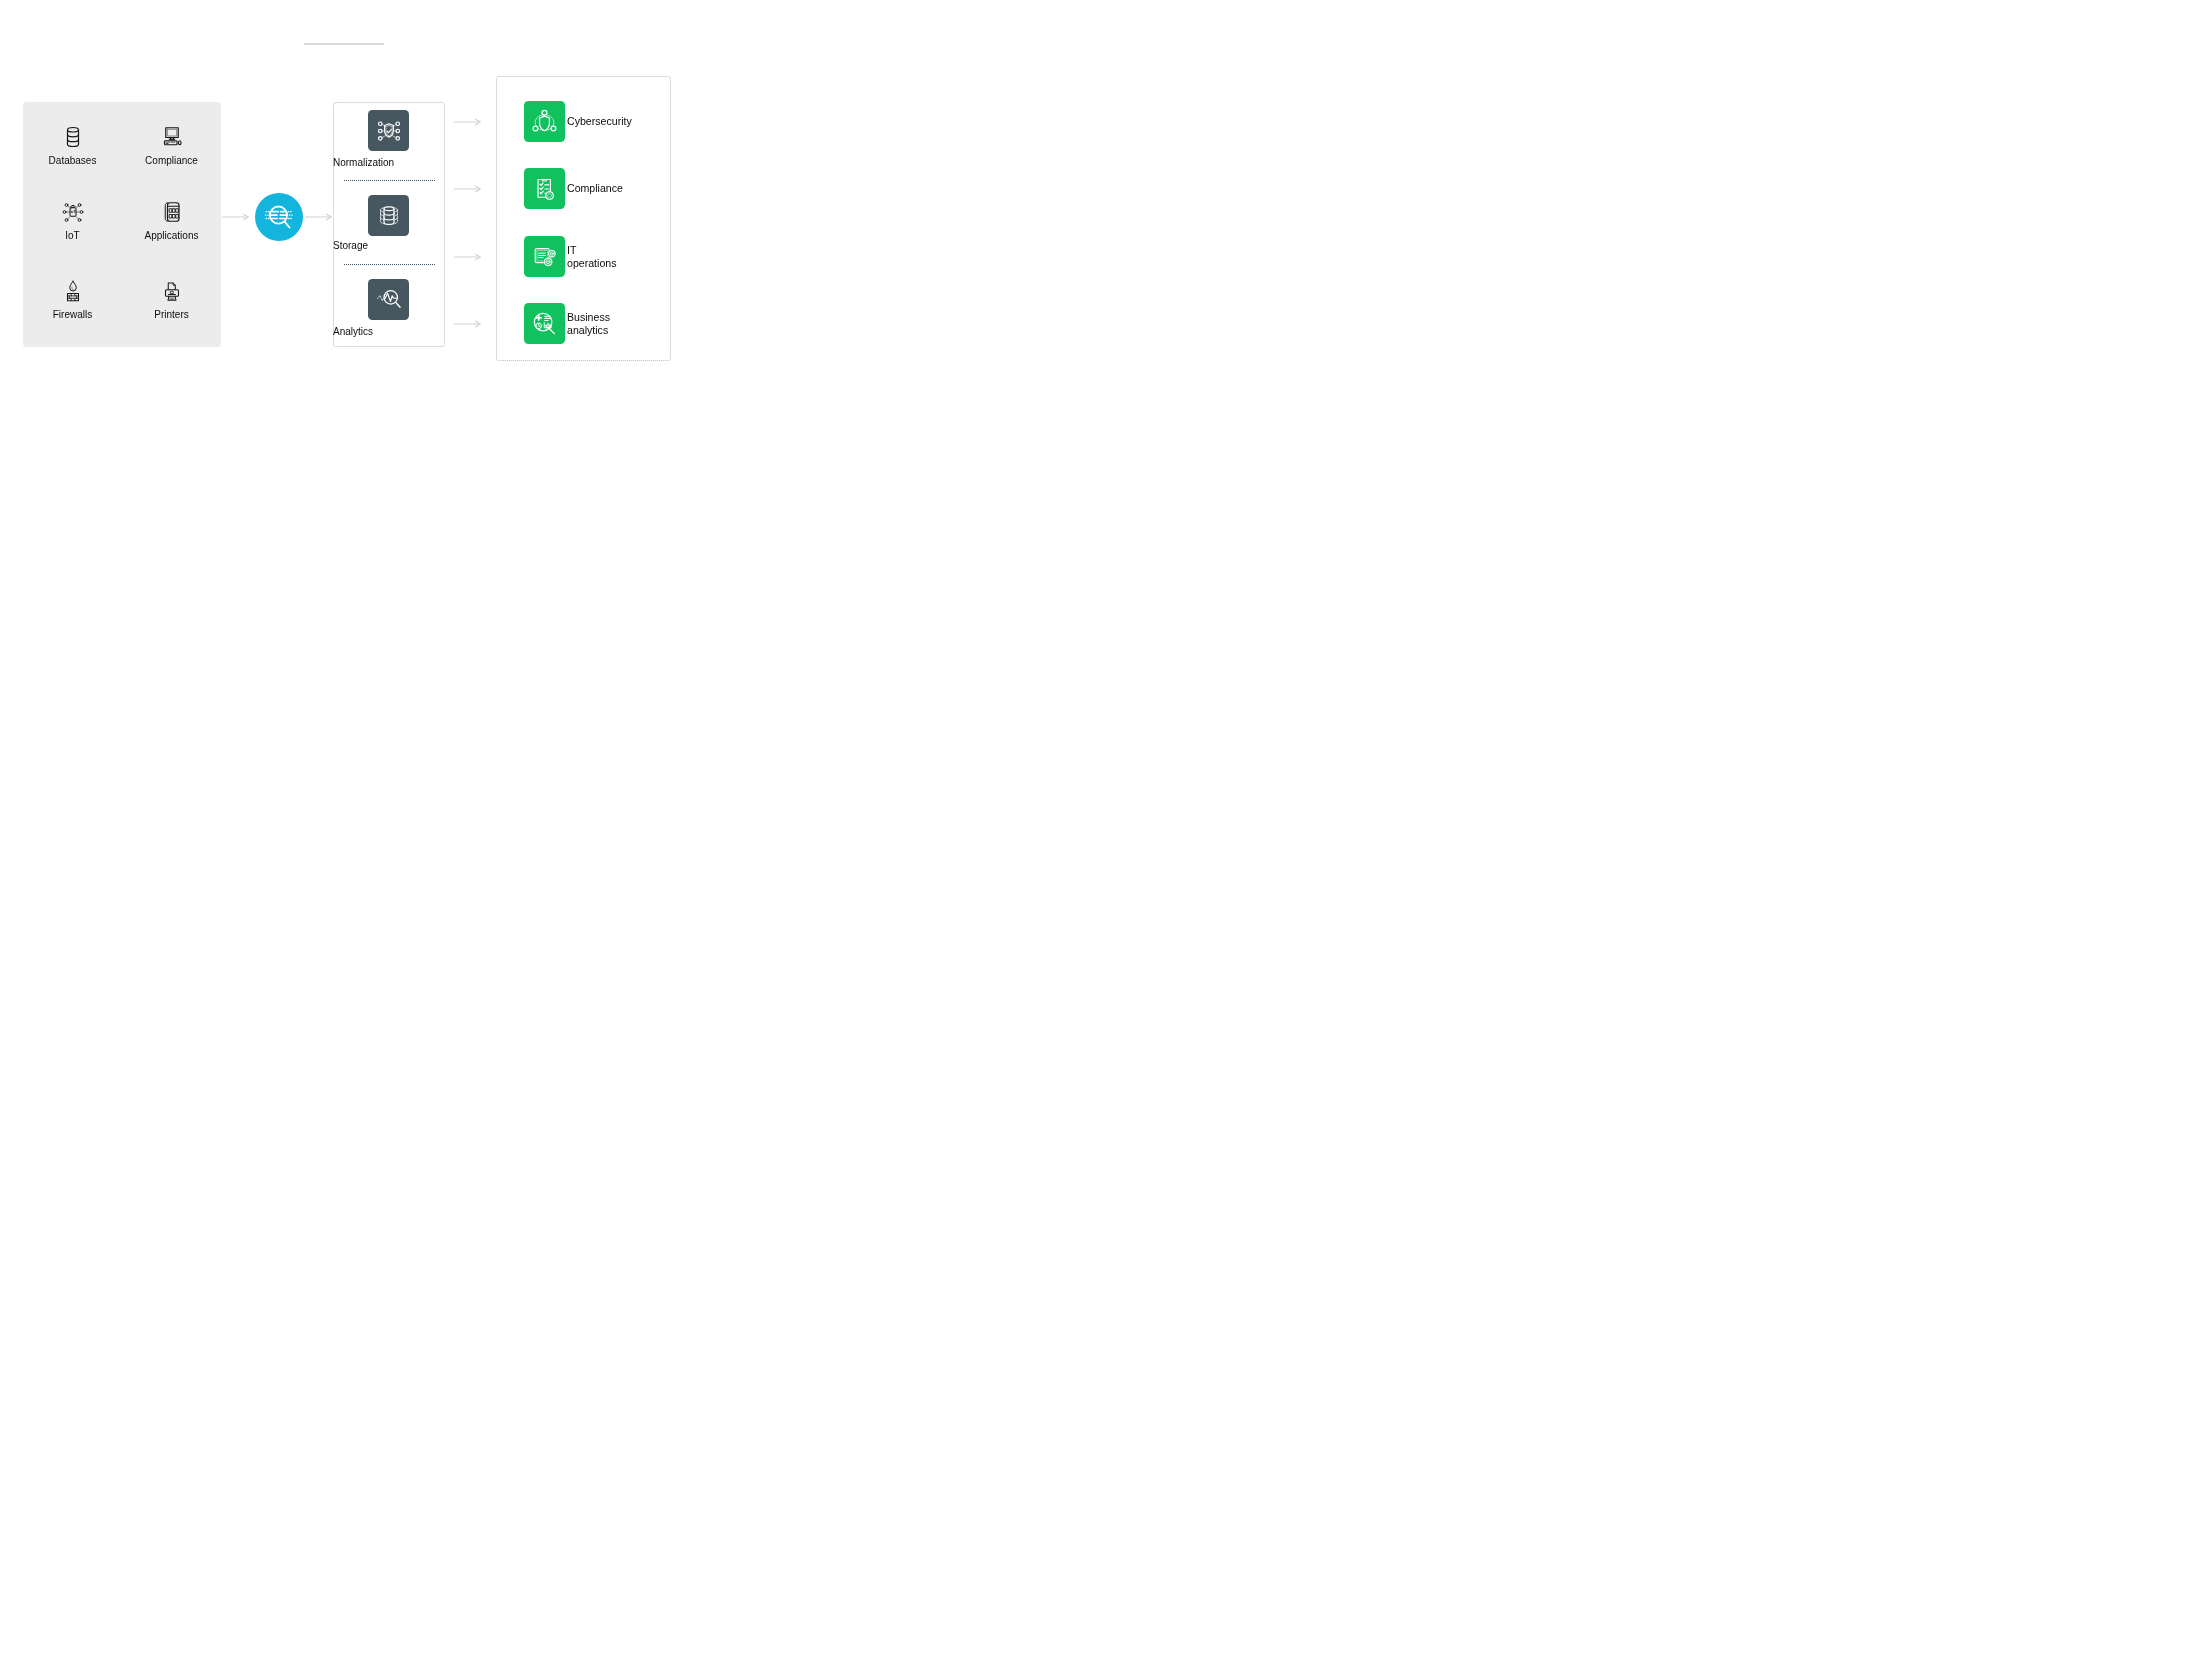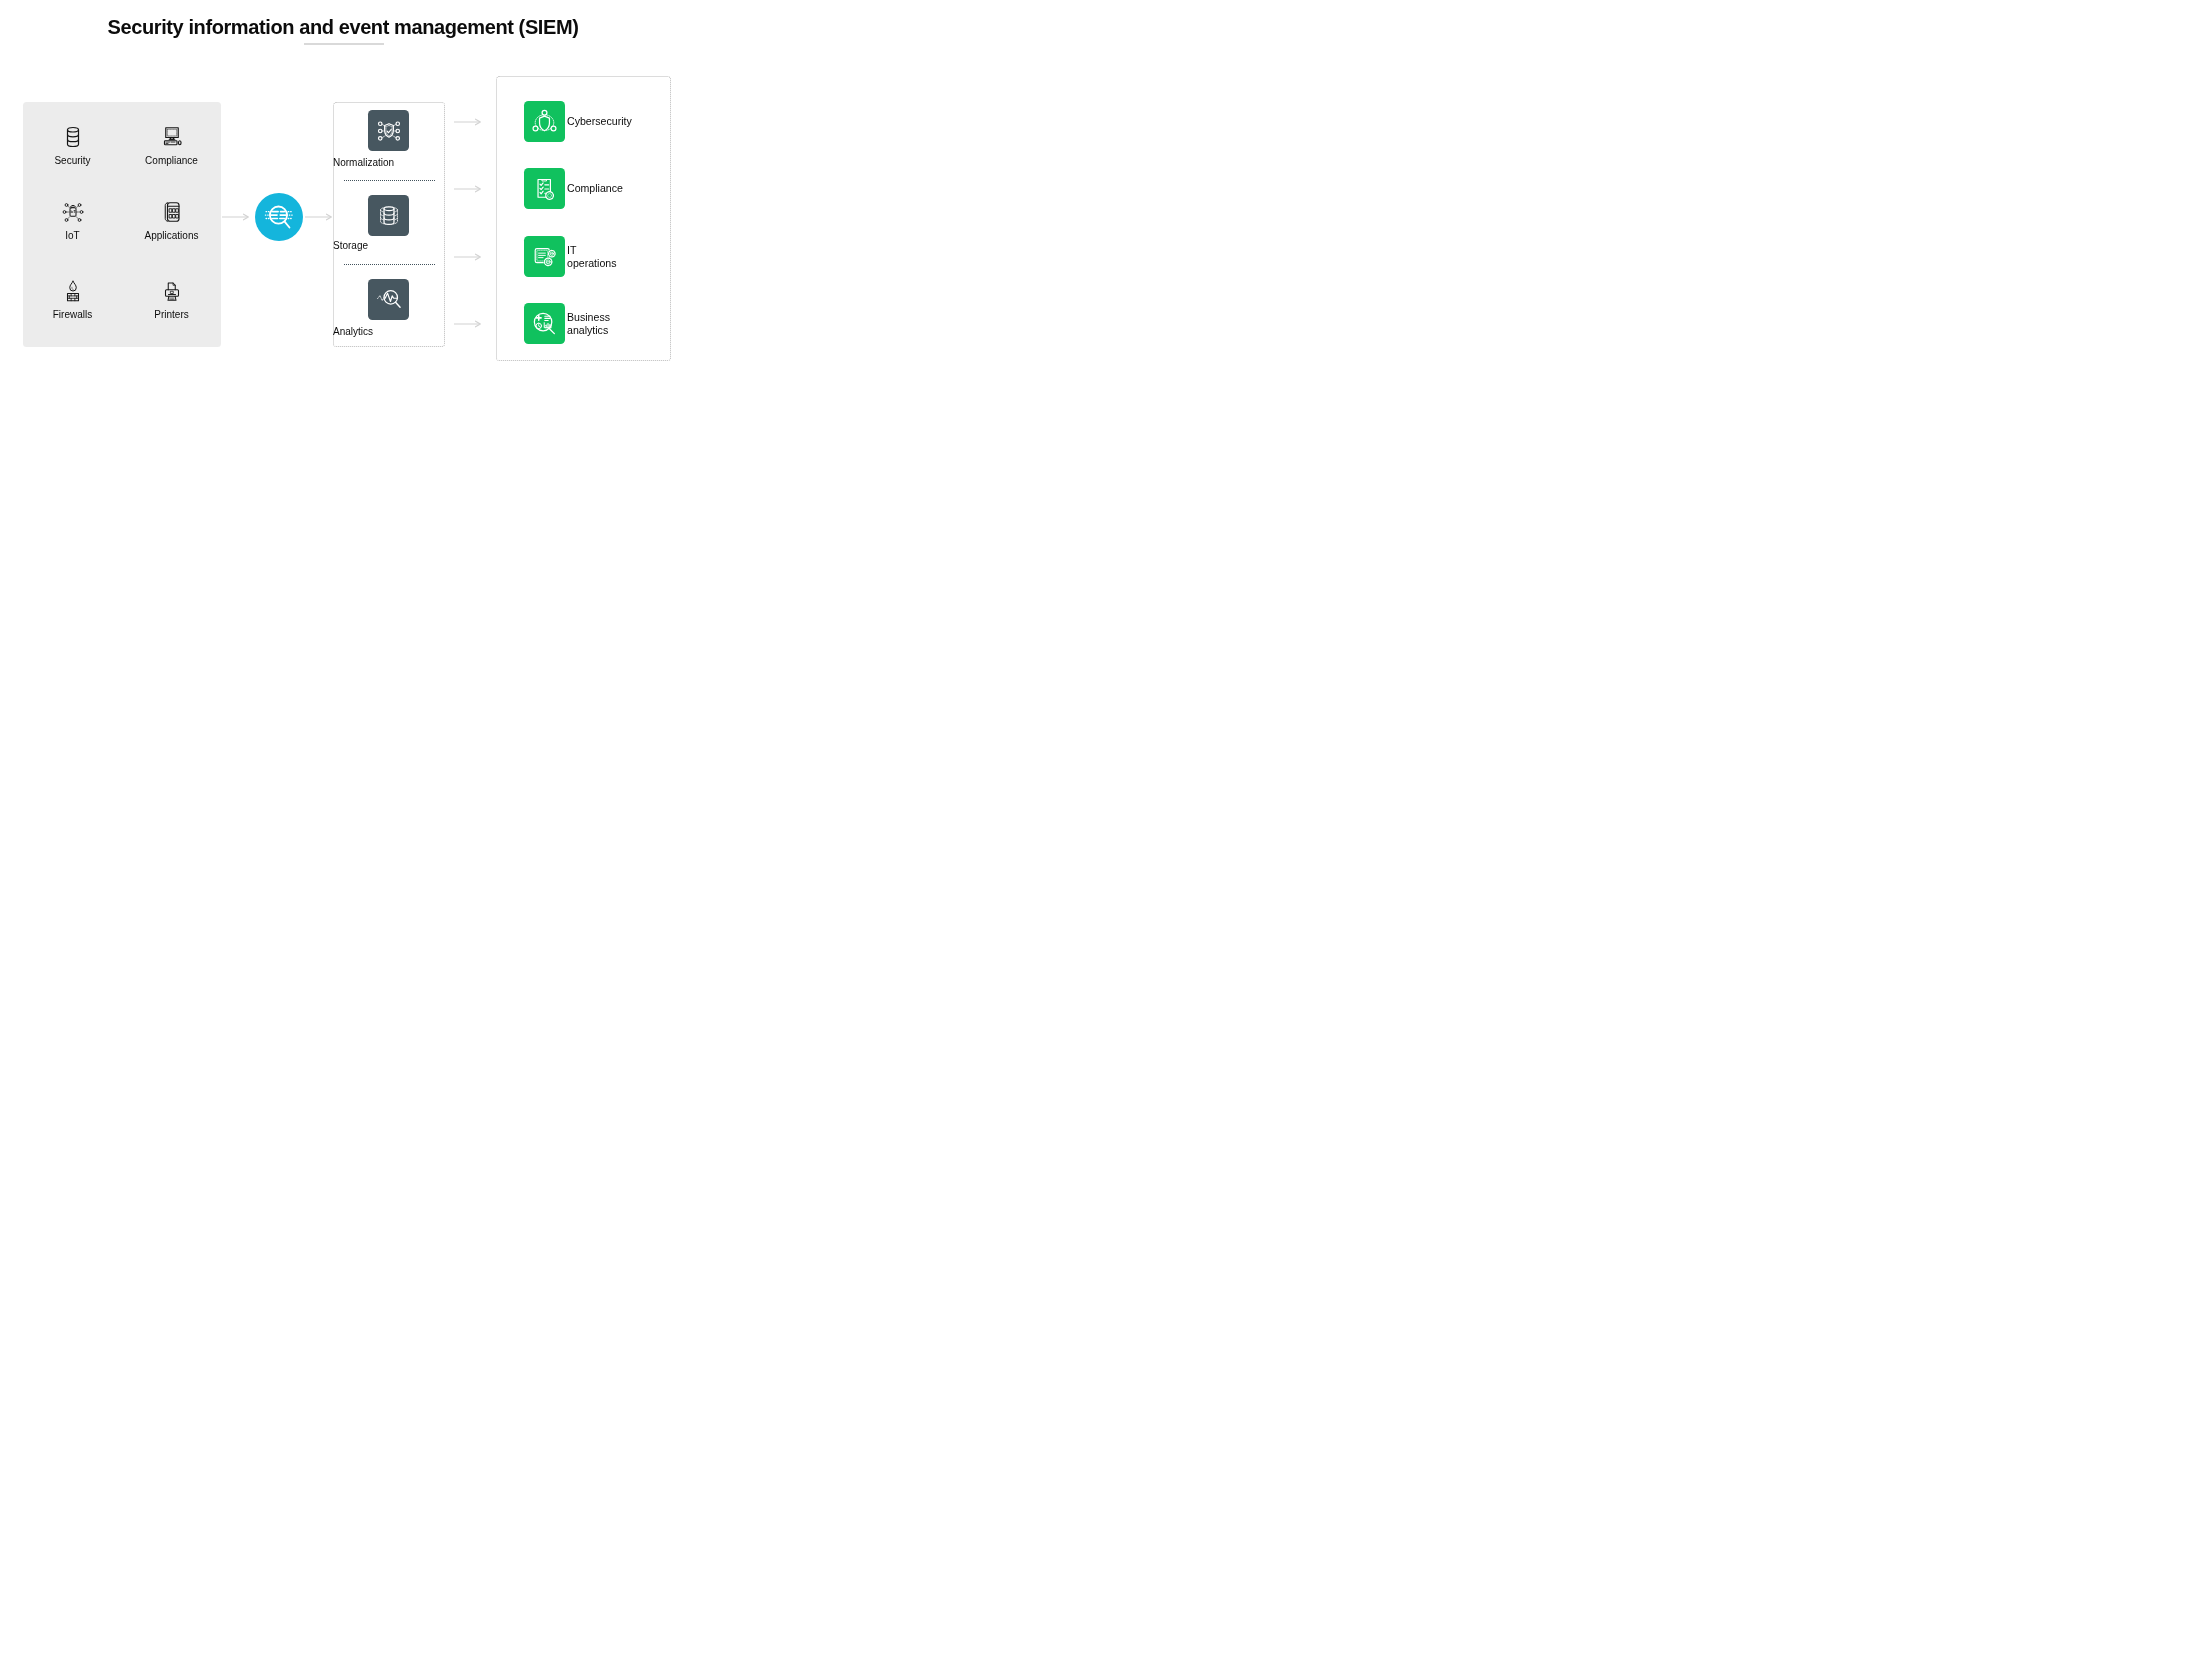--- a/index.html
+++ b/index.html
@@ -81,37 +81,36 @@
   .fill-green{fill:var(--c-green);}
   .fill-slate{fill:var(--c-slate);}
   .arrow-st{fill:none;stroke:var(--c-arrow);stroke-width:2.6;stroke-linecap:round;stroke-linejoin:round;}
   svg text{stroke:none;fill:currentColor;font-family:"Liberation Sans","DejaVu Sans",sans-serif;}
 </style>
 </head>
 <body>
 
 <div class="canvas">
 
-  <div class="page-title">Security information and event management (SIEM)</div>
   <div class="title-underline"></div>
 
   <div class="src-panel"></div>
 
   <div class="src-item" style="left:35px;top:125px;">
     <span class="icon">
       <svg class="ic-black" viewBox="0 0 48 48">
           <g class="st" stroke-width="2.4">
         <ellipse cx="24" cy="9.5" rx="11" ry="4.5"></ellipse>
         <path d="M13 9.5 V38.5 A11 4.5 0 0 0 35 38.5 V9.5"></path>
         <path d="M13 19.2 A11 4.5 0 0 0 35 19.2"></path>
         <path d="M13 28.9 A11 4.5 0 0 0 35 28.9"></path>
       </g>
         </svg>
     </span>
-    <span class="src-label">Security</span>
+    <span class="src-label">Databases</span>
   </div>
 
   <div class="src-item" style="left:134px;top:125px;">
     <span class="icon">
       <svg class="ic-black" viewBox="0 0 48 48">
           <g class="st" stroke-width="2.3">
         <rect x="11.5" y="5.5" width="25" height="19.5"></rect>
         <rect x="14.5" y="8.5" width="19" height="13.5" stroke-width="1.1" stroke-dasharray="1.2 1.8"></rect>
         <path d="M21.5 25 l-1.2 3.5 h7.4 L26.5 25"></path>
         <path d="M18.5 28.5 h11"></path>

